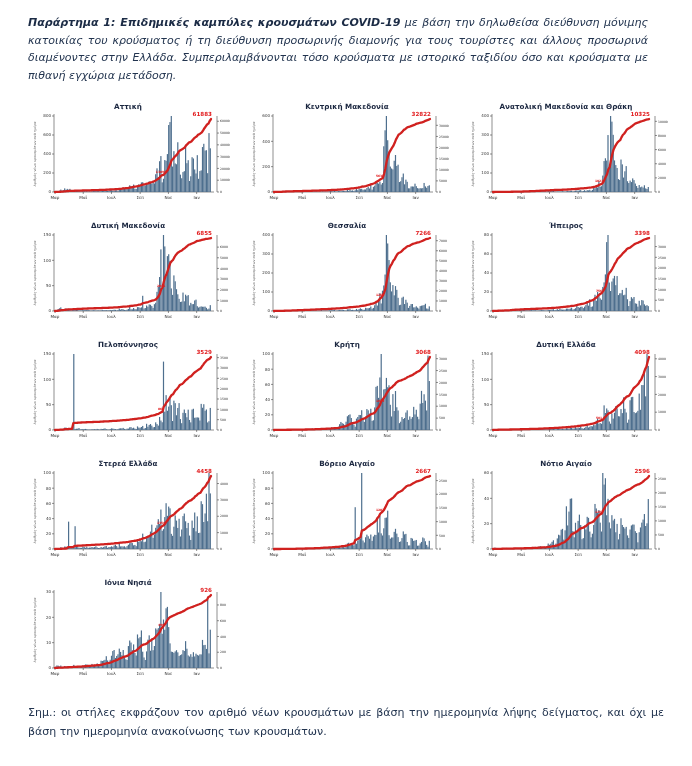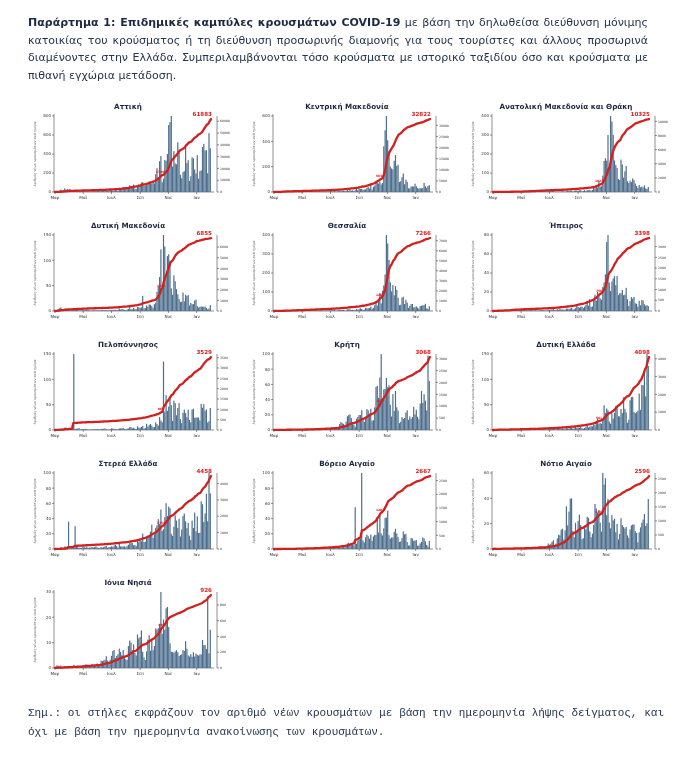--- a/index.html
+++ b/index.html
@@ -5,34 +5,35 @@
   html,body{margin:0;padding:0;background:#ffffff;}
   body{
     width:692px;height:766px;overflow:hidden;
     font-family:"DejaVu Sans","Liberation Sans",sans-serif;
     color:#22344f;
   }
   .page{padding:14px 28px 0 28px;}
   .header-para{
     font-size:11px;line-height:1.6;text-align:justify;margin:0 16px 16px 0;
     color:#22344f;
+    font-style:italic;
   }
   .header-para b{color:#1b2b45;}
   .charts-grid{
     display:grid;
     grid-template-columns:repeat(3,212px);
     column-gap:8px;row-gap:11px;
     margin-left:0px;
     gap:7px;
   }
   .chart-cell{width:212px;height:112px;}
   .chart-cell svg{display:block;}
   .footnote{
     font-size:11px;line-height:1.65;text-align:justify;
-    margin:16px 0 0 0;color:#22344f;font-family:Liberation Mono, monospace;
+    margin:16px 0 0 0;color:#22344f;
   }
 </style>
 </head>
 <body>
 
 <div class="page">
 
   <p class="header-para"><b>Παράρτημα 1: Επιδημικές καμπύλες κρουσμάτων COVID-19</b><span> με βάση την δηλωθείσα διεύθυνση μόνιμης κατοικίας του κρούσματος ή τη διεύθυνση προσωρινής διαμονής για τους τουρίστες και άλλους προσωρινά διαμένοντες στην Ελλάδα. Συμπεριλαμβάνονται τόσο κρούσματα με ιστορικό ταξιδίου όσο και κρούσματα με πιθανή εγχώρια μετάδοση.</span></p>
 
   <div class="charts-grid">

